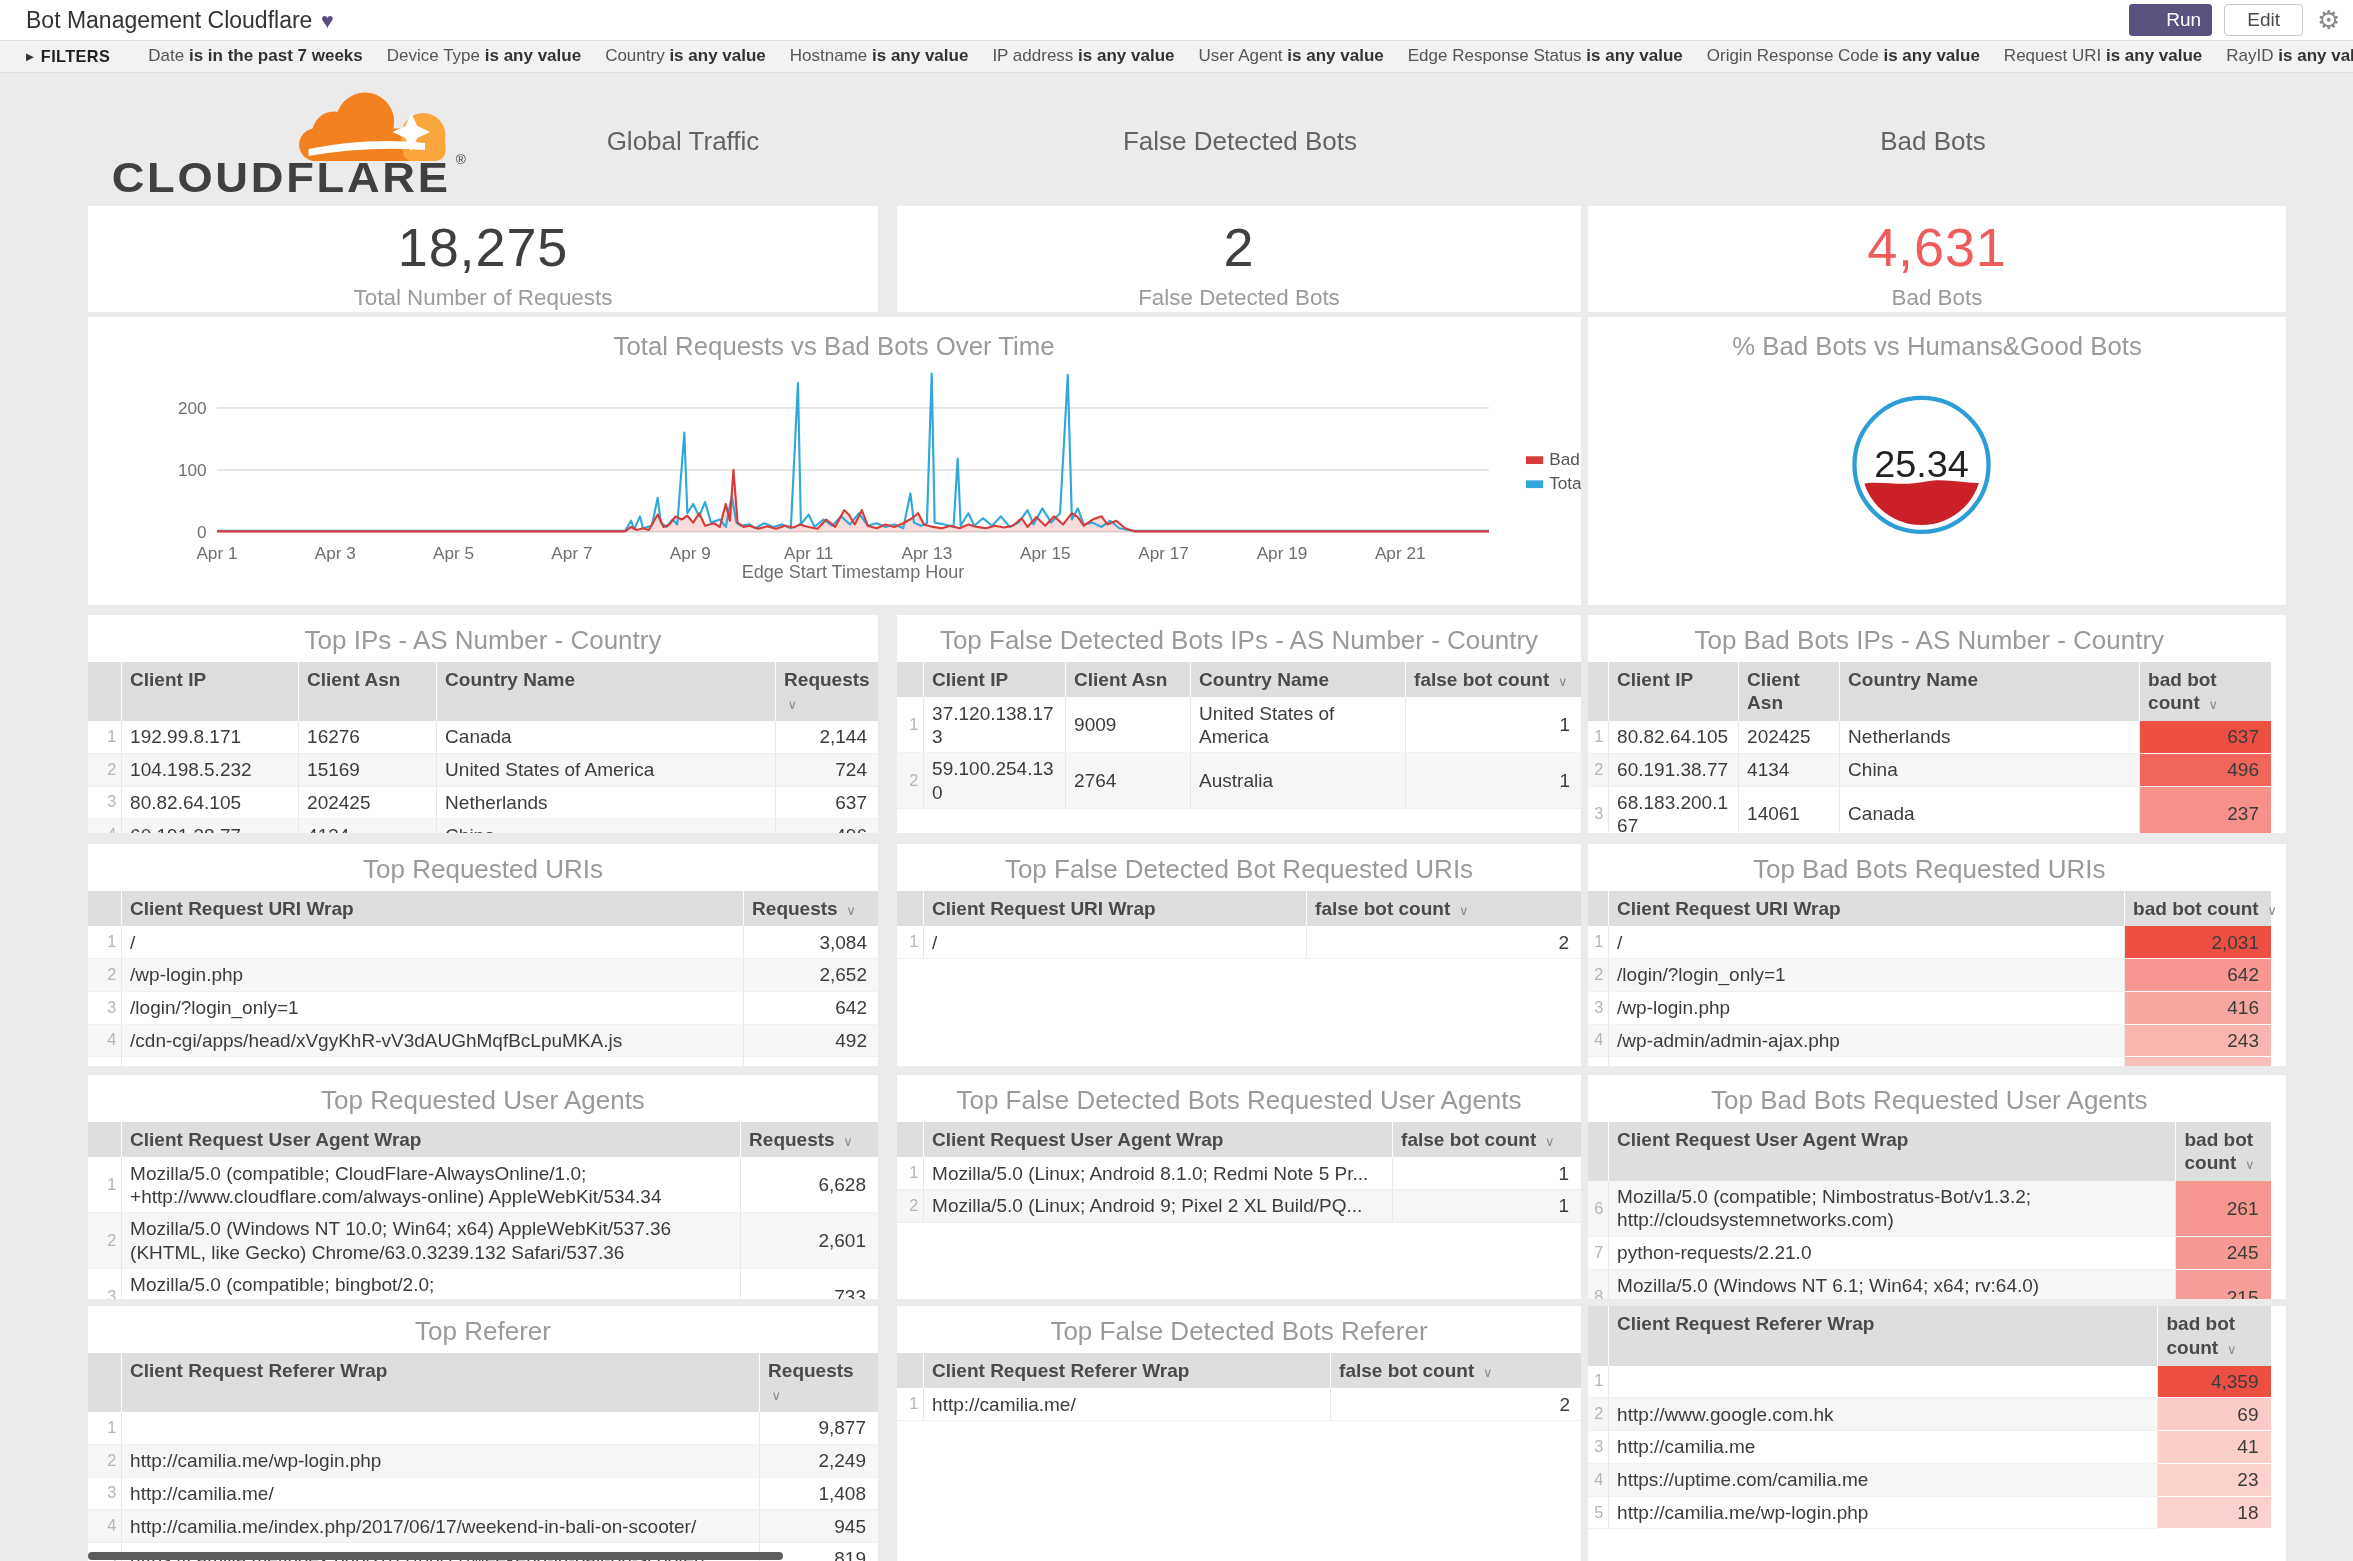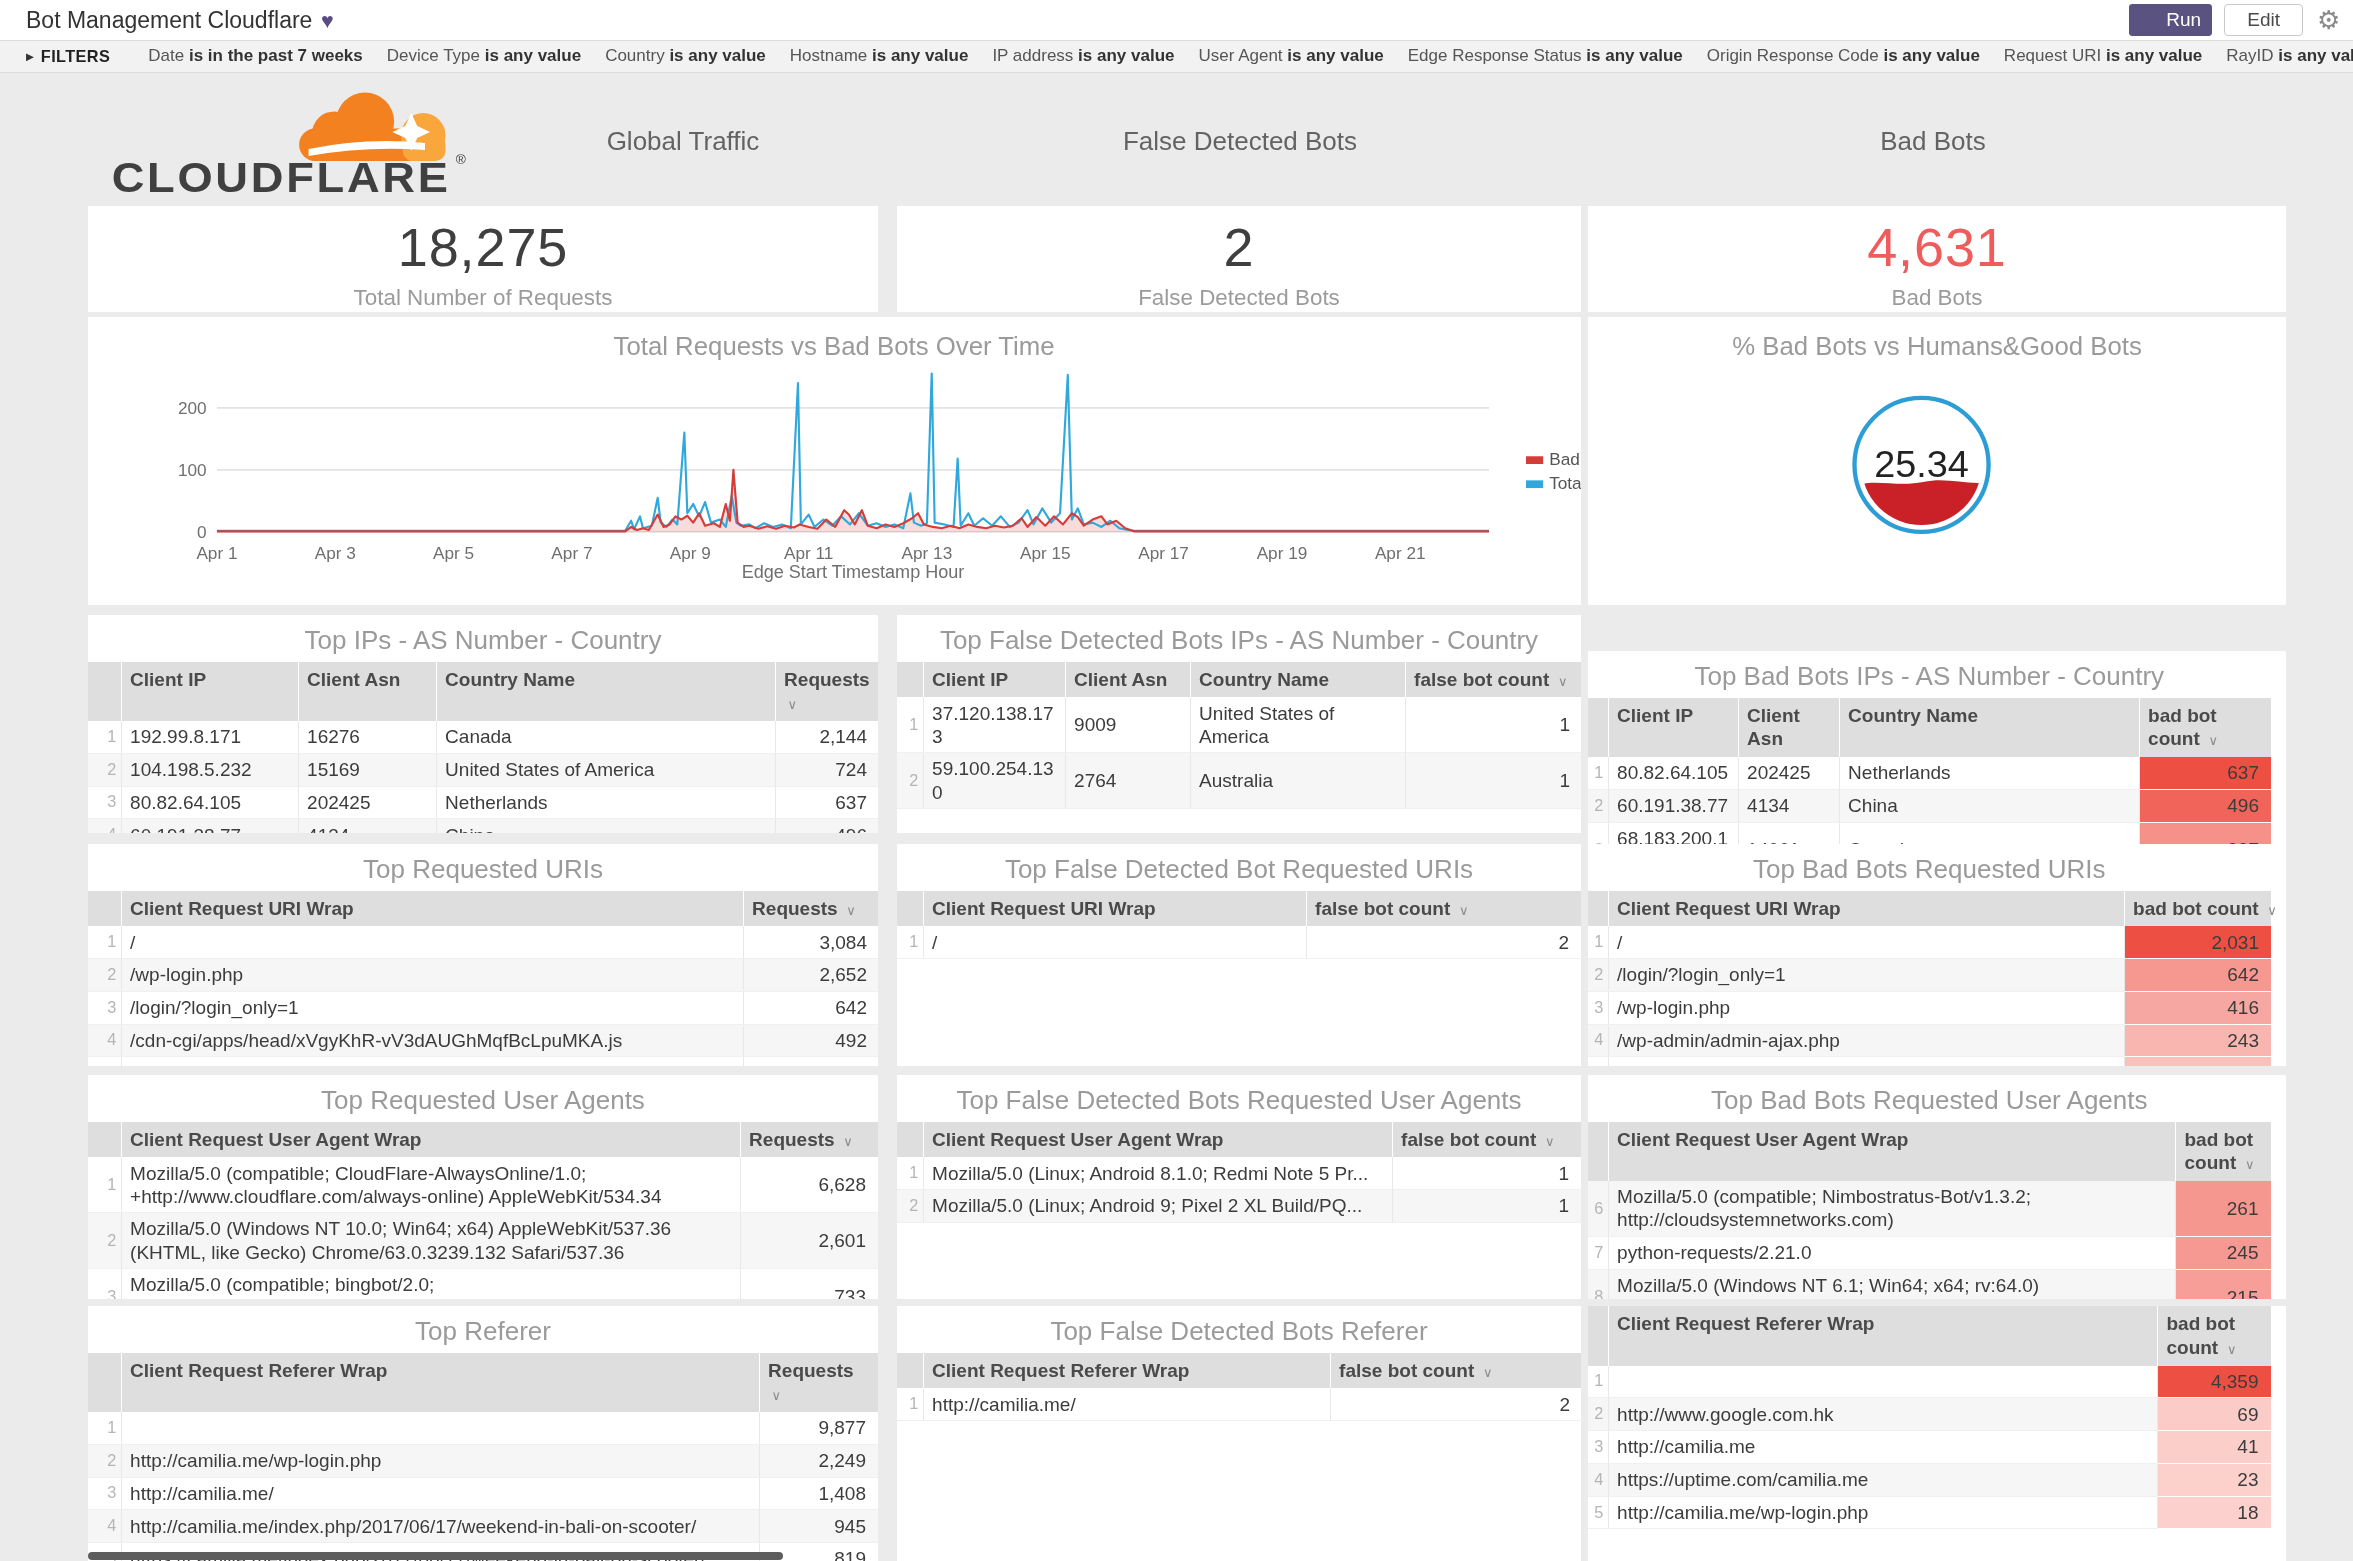--- a/index.html
+++ b/index.html
@@ -45,21 +45,21 @@
   #gauge-tile{left:1588px;top:245px;width:698px;height:288px;}
   .c-title{font-size:30px;fill:#9a9a9a;}
   .tick{font-size:20px;fill:#6f6f6f;}
   .xlab{font-size:21px;fill:#6f6f6f;}
   .leg{font-size:20px;fill:#555;}
   .grid{stroke:#e3e3e3;stroke-width:2;}
   .ln{fill:none;stroke-width:2.5;stroke-linejoin:round;}
   
   #tbl0{left:88px;top:543px;width:790px;height:218px;}
   #tbl1{left:897px;top:543px;width:684px;height:218px;}
-  #tbl2{left:1588px;top:543px;width:698px;height:218px;padding-right:15.5px;margin-top:36px;}
+  #tbl2{left:1588px;top:543px;width:698px;height:218px;padding-right:15.5px;}
   #tbl3{left:88px;top:772px;width:790px;height:222px;}
   #tbl4{left:897px;top:772px;width:684px;height:222px;}
   #tbl5{left:1588px;top:772px;width:698px;height:222px;padding-right:15.5px;}
   #tbl6{left:88px;top:1003px;width:790px;height:224px;}
   #tbl7{left:897px;top:1003px;width:684px;height:224px;}
   #tbl8{left:1588px;top:1003px;width:698px;height:224px;padding-right:15.5px;}
   #tbl9{left:88px;top:1234px;width:790px;height:327px;}
   #tbl10{left:897px;top:1234px;width:684px;height:327px;}
   #tbl11{left:1588px;top:1234px;width:698px;height:327px;padding-right:15.5px;}
   .tbl-title{text-align:center;font-size:26px;color:#9a9a9a;padding:9.5px 0 6px;}

